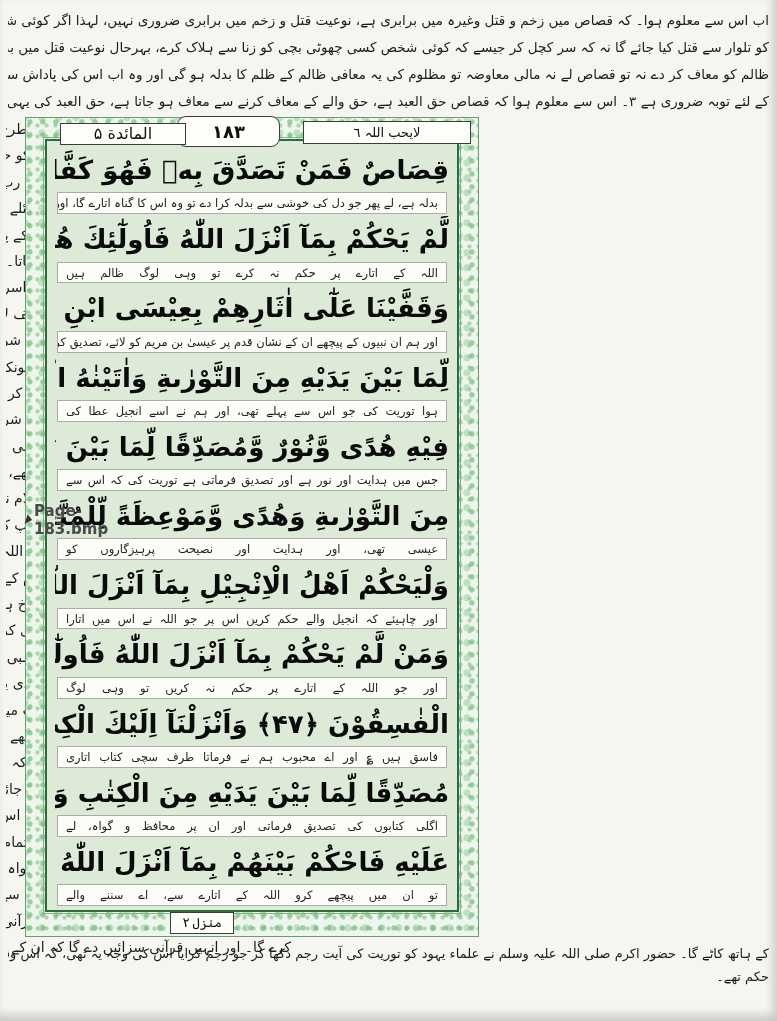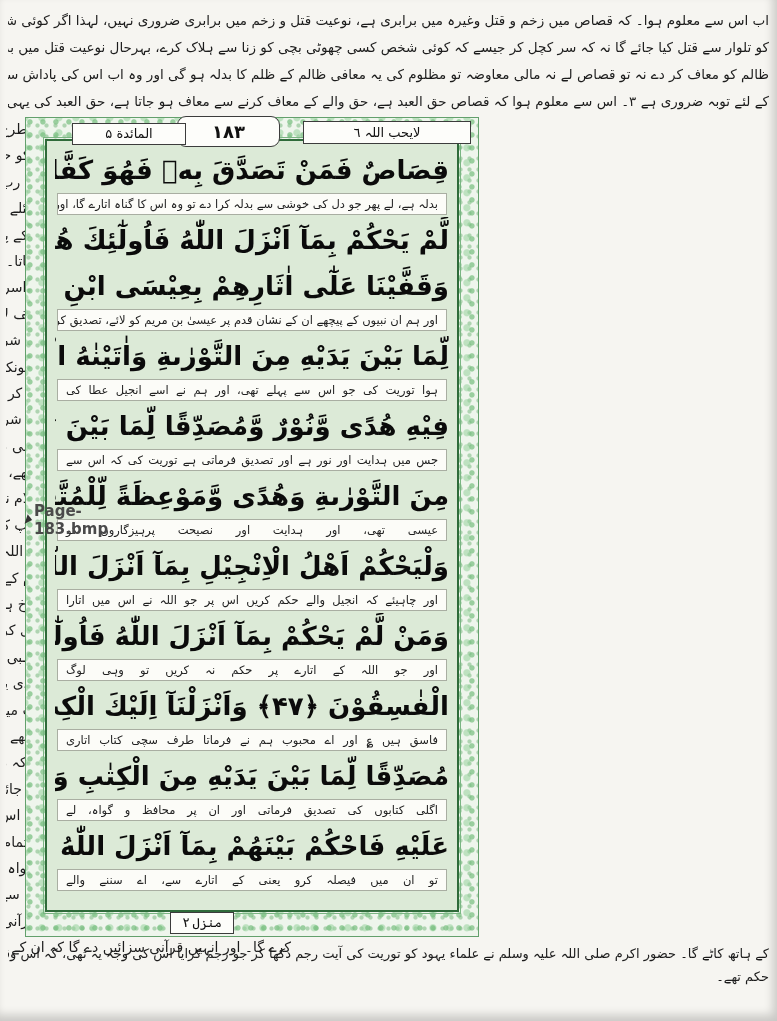--- a/index.html
+++ b/index.html
@@ -93,21 +93,21 @@
     background:#fdfdfa;
     border:1.5px solid #3c3c3c;
     text-align:center;
     color:#111;
     overflow:hidden;
     white-space:nowrap;
     z-index:3;
   }
   .hdr-juz   { top:3px;  right:7px;   width:168px; height:23px; font-size:13px; line-height:21px; }
   .hdr-page  { top:-2px; right:198px; width:103px;  height:31px; font-size:18px; line-height:29px; font-weight:bold; letter-spacing:2px;border-radius:9px; }
-  .hdr-surah { top:5px;  right:292px; width:114px; height:22px; font-size:13px; line-height:20px; }
+  .hdr-surah { top:5px;  right:292px; width:126px; height:22px; font-size:16px; line-height:20px; }
   .manzil-box {
     position:absolute; bottom:2px; right:244px; width:64px; height:22px;
     background:#fdfdfa; border:1.5px solid #3c3c3c;
     font-size:12.5px; line-height:20px; text-align:center; color:#111;
     z-index:3;
     font-family:Liberation Serif, serif;
   }
   
   .watermark {
     position:absolute; top:384px; right:362px;
@@ -178,38 +178,39 @@
 
     <div class="watermark">
       <span class="cursor-glyph"></span>
       <span>Page-183.bmp</span>
     </div>
 
     <div class="quran-inner">
       <div class="ayah-line">قِصَاصٌ فَمَنْ تَصَدَّقَ بِهٖ فَهُوَ كَفَّارَةٌ لَّهٗ وَمَنْ</div>
       <div class="trans-strip">بدلہ ہے، لے پھر جو دل کی خوشی سے بدلہ کرا دے تو وہ اس کا گناہ اتارے گا، اور جو</div>
       <div class="ayah-line">لَّمْ يَحْكُمْ بِمَآ اَنْزَلَ اللّٰهُ فَاُولٰٓئِكَ هُمُ الظّٰلِمُوْنَ ﴿۴۵﴾</div>
+      <div class="trans-strip">اللہ کے اتارے پر حکم نہ کرے تو وہی لوگ ظالم ہیں</div>
       <div class="ayah-line">وَقَفَّيْنَا عَلٰٓى اٰثَارِهِمْ بِعِيْسَى ابْنِ مَرْيَمَ مُصَدِّقًا</div>
       <div class="trans-strip">اور ہم ان نبیوں کے پیچھے ان کے نشان قدم پر عیسیٰ بن مریم کو لائے، تصدیق کرتا</div>
       <div class="ayah-line">لِّمَا بَيْنَ يَدَيْهِ مِنَ التَّوْرٰىةِ وَاٰتَيْنٰهُ الْاِنْجِيْلَ</div>
       <div class="trans-strip">ہوا توریت کی جو اس سے پہلے تھی، اور ہم نے اسے انجیل عطا کی</div>
       <div class="ayah-line">فِيْهِ هُدًى وَّنُوْرٌ وَّمُصَدِّقًا لِّمَا بَيْنَ يَدَيْهِ</div>
       <div class="trans-strip">جس میں ہدایت اور نور ہے اور تصدیق فرماتی ہے توریت کی کہ اس سے</div>
       <div class="ayah-line">مِنَ التَّوْرٰىةِ وَهُدًى وَّمَوْعِظَةً لِّلْمُتَّقِيْنَ ﴿۴۶﴾</div>
       <div class="trans-strip">عیسی تھی، اور ہدایت اور نصیحت پرہیزگاروں کو</div>
       <div class="ayah-line">وَلْيَحْكُمْ اَهْلُ الْاِنْجِيْلِ بِمَآ اَنْزَلَ اللّٰهُ فِيْهِ</div>
       <div class="trans-strip">اور چاہیئے کہ انجیل والے حکم کریں اس پر جو اللہ نے اس میں اتارا</div>
       <div class="ayah-line">وَمَنْ لَّمْ يَحْكُمْ بِمَآ اَنْزَلَ اللّٰهُ فَاُولٰٓئِكَ هُمُ</div>
       <div class="trans-strip">اور جو اللہ کے اتارے پر حکم نہ کریں تو وہی لوگ</div>
       <div class="ayah-line">الْفٰسِقُوْنَ ﴿۴۷﴾ وَاَنْزَلْنَآ اِلَيْكَ الْكِت�ٰبَ بِالْحَقِّ</div>
       <div class="trans-strip">فاسق ہیں ؏ اور اے محبوب ہم نے فرماتا طرف سچی کتاب اتاری</div>
       <div class="ayah-line">مُصَدِّقًا لِّمَا بَيْنَ يَدَيْهِ مِنَ الْكِتٰبِ وَمُهَيْمِنًا</div>
       <div class="trans-strip">اگلی کتابوں کی تصدیق فرماتی اور ان پر محافظ و گواہ، لے</div>
       <div class="ayah-line">عَلَيْهِ فَاحْكُمْ بَيْنَهُمْ بِمَآ اَنْزَلَ اللّٰهُ وَلَا تَتَّبِعْ</div>
-      <div class="trans-strip">تو ان میں فیصلہ کرو یعنی کے اتارے سے، اے سننے والے</div>
+      <div class="trans-strip">تو ان میں پیچھے کرو اللہ کے اتارے سے، اے سننے والے</div>
     </div>
   </div>
 
   <div class="bottom-block">
     <div class="commentary-line">کے ہاتھ کاٹے گا۔ حضور اکرم صلی اللہ علیہ وسلم نے علماء یہود کو توریت کی آیت رجم دکھا کر جو رجم کرایا اس کی وجہ یہ تھی، کہ اس وقت آپ ان کے حاکم نہ تھے بلکہ</div>
     <div class="commentary-line short">حکم تھے۔</div>
   </div>
 
 </div>
 

